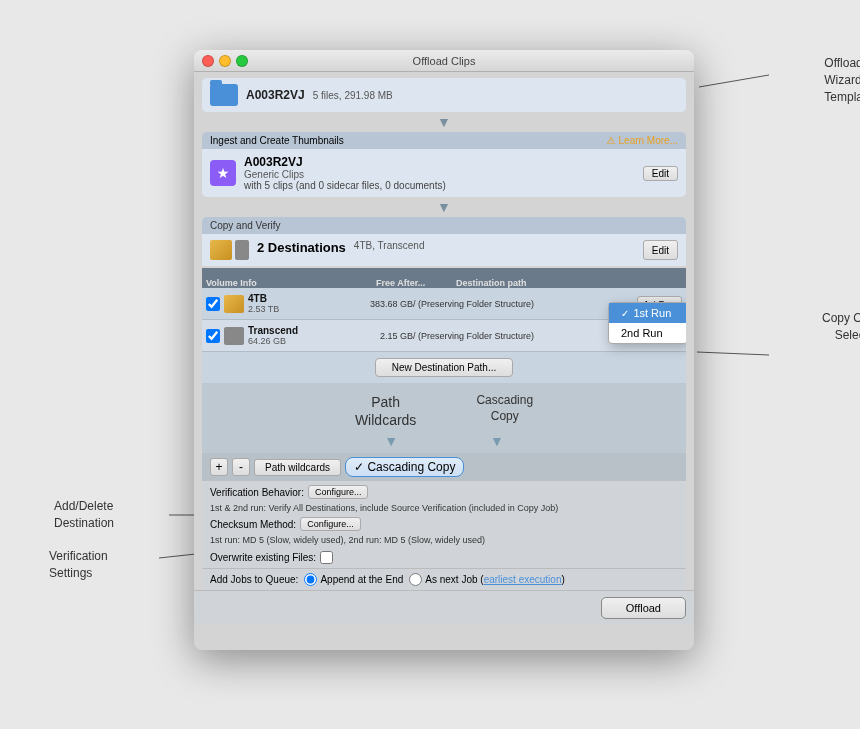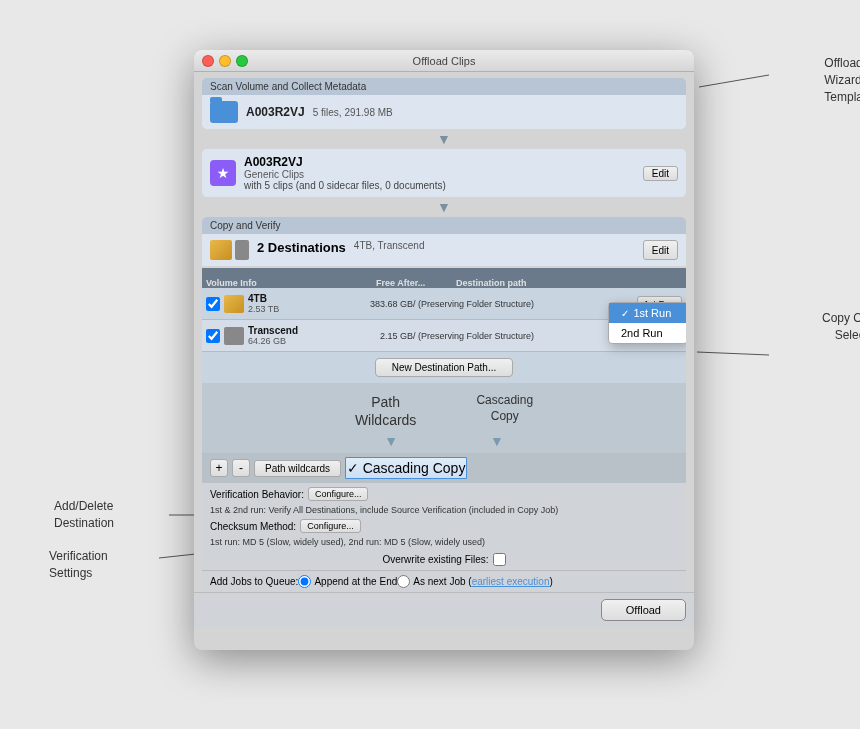--- a/index.html
+++ b/index.html
@@ -444,23 +444,23 @@
       border: 1px solid #aaa;
       border-radius: 3px;
       padding: 2px 10px;
       font-size: 10px;
       background: linear-gradient(to bottom, #f0f0f0, #ddd);
       cursor: pointer;
     }
 
     .cascading-btn {
       border: 1px solid #4a90d9;
-      border-radius: 1px;
-      padding: 2px 1px;
-      font-size: 14px;
+      border-radius: 8px;
+      padding: 2px 8px;
+      font-size: 12px;
       background: linear-gradient(to bottom, #e0ecf8, #cddff5);
       cursor: pointer;
       display: flex;
       align-items: center;
       gap: 3px;
     }
 
     
     .settings-area {
       background: #d0d4d8;
@@ -490,30 +490,30 @@
       padding: 2px 0;
       line-height: 1.3;
     }
 
     .overwrite-row {
       display: flex;
       align-items: center;
       gap: 4px;
       font-size: 10px;
       margin-top: 2px;
-      justify-content: center;
     }
 
     
     .queue-row {
       background: #d0d4d8;
       padding: 4px 8px;
       font-size: 10px;
       display: flex;
       align-items: center;
+      gap: 6px;
       border-top: 1px solid #bbb;
     }
 
     .radio-option {
       display: flex;
       align-items: center;
       gap: 3px;
     }
 
     .queue-link {
@@ -598,33 +598,39 @@
       <div class="titlebar-buttons">
         <div class="tb-btn tb-close"></div>
         <div class="tb-btn tb-min"></div>
         <div class="tb-btn tb-max"></div>
       </div>
       <span class="titlebar-title">Offload Clips</span>
     </div>
 
 
     <div class="section">
-      <div class="section-header">Scan Volume and Collect Metadata</div>
       <div class="section-content">
         <div class="volume-row">
           <div class="folder-icon-blue"></div>
           <span class="volume-name">A003R2VJ</span>
           <span class="volume-info">5 files, 291.98 MB</span>
         </div>
       </div>
     </div>
 
     <div class="arrow-connector">▼</div>
 
     <div class="section" style="margin-top:0;">
+      <div class="ingest-header">
+        <span>Ingest and Create Thumbnails</span>
+        <span class="learn-more">
+          <span>⚠</span>
+          <span>Learn More...</span>
+        </span>
+      </div>
       <div class="ingest-content">
         <div class="star-icon">★</div>
         <div class="ingest-text">
           <div style="font-weight:700;font-size:12px;">A003R2VJ</div>
           <div style="font-size:10px;color:#555;">Generic Clips</div>
           <div style="font-size:10px;color:#444;">with 5 clips (and 0 sidecar files, 0 documents)</div>
         </div>
         <button class="edit-btn">Edit</button>
       </div>
     </div>

